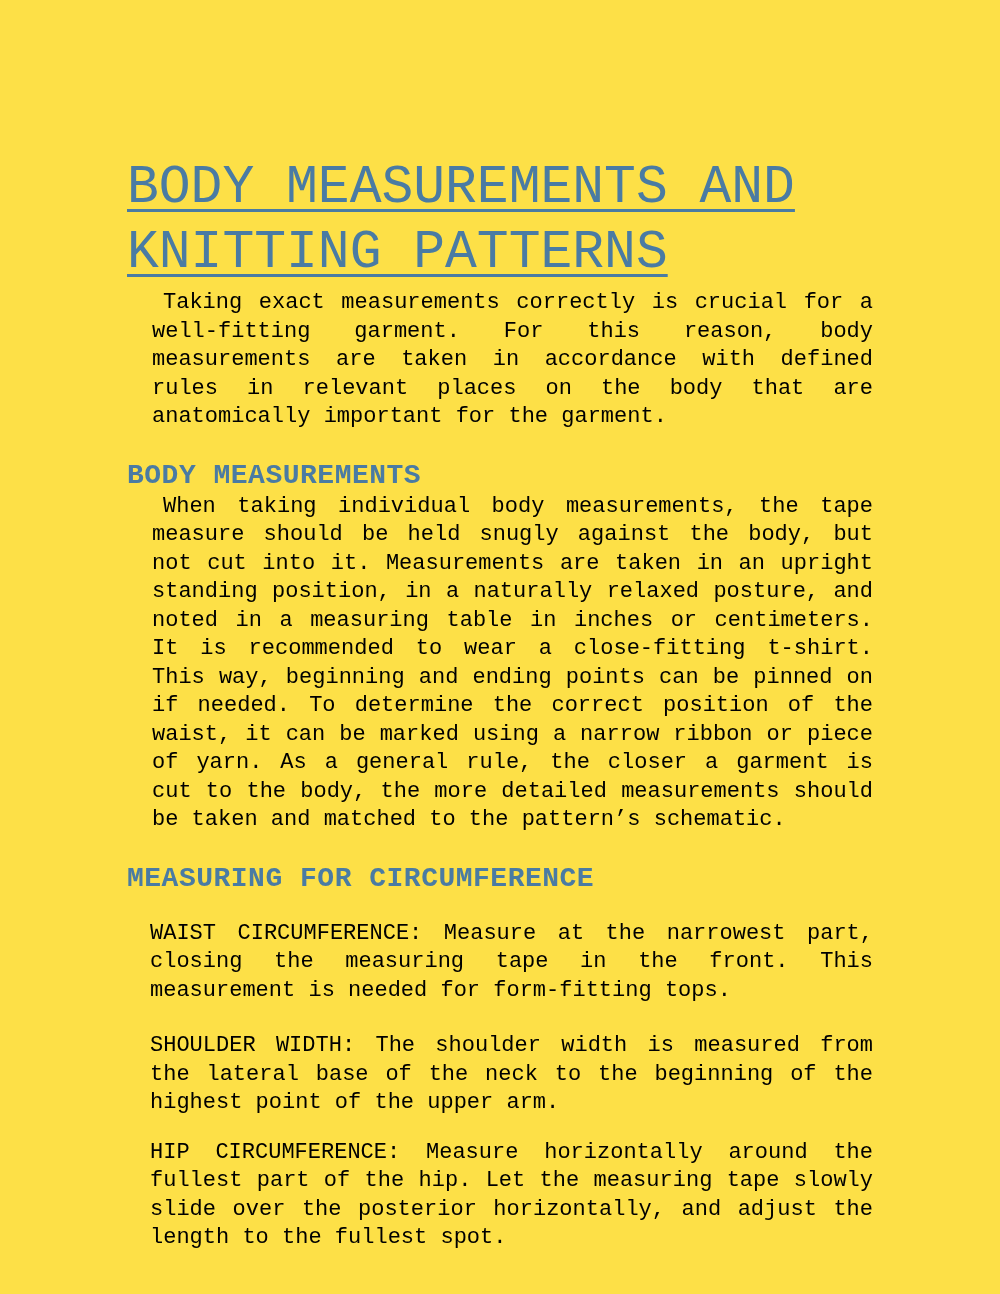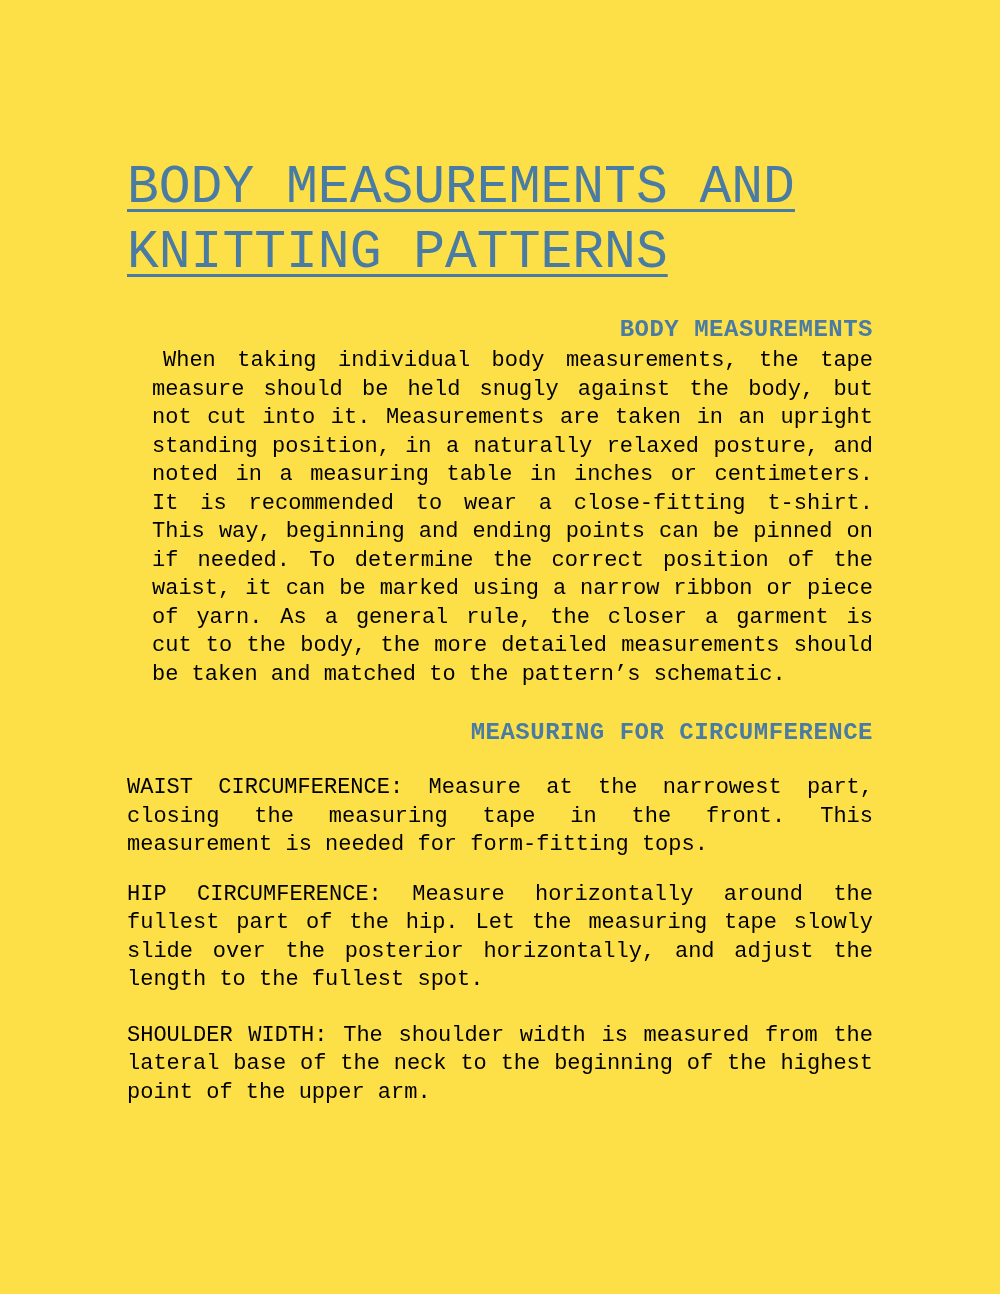--- a/index.html
+++ b/index.html
@@ -24,62 +24,63 @@
     line-height: 65px;
     font-weight: normal;
     color: #4a7ba3;
     text-decoration: underline;
     text-decoration-thickness: 3px;
     text-underline-offset: 7px;
     letter-spacing: 0px;
   }
   .section-heading {
     margin: 27px 0 0 0;
-    font-size: 24px;
+    font-size: 28px;
     line-height: 34px;
     font-weight: bold;
     color: #4a7ba3;
     letter-spacing: 0.5px;
-    text-align: right;
   }
   .para {
     margin: 0;
     font-size: 22px;
     line-height: 28.5px;
     text-align: justify;
     color: #000000;
   }
   .para.indent-first {
     margin-left: 25px;
     text-indent: 11px;
   }
   .para.block-a {
     margin-left: 34px;
     margin-top: 0;
   }
   .para.block-b {
+    margin-left: 23px;
   }
   .para.mt-waist { margin-top: 24px; }
   .para.mt-hip { margin-top: 21px; }
   .para.mt-shoulder { margin-top: 27px; }
 </style>
 </head>
 <body>
 
 <div class="page">
 
   <h1 class="doc-title">BODY MEASUREMENTS AND KNITTING PATTERNS</h1>
 
+  <p class="para indent-first">Taking exact measurements correctly is crucial for a well-fitting garment. For this reason, body measurements are taken in accordance with defined rules in relevant places on the body that are anatomically important for the garment.</p>
 
   <h2 class="section-heading">BODY MEASUREMENTS</h2>
 
   <p class="para indent-first">When taking individual body measurements, the tape measure should be held snugly against the body, but not cut into it. Measurements are taken in an upright standing position, in a naturally relaxed posture, and noted in a measuring table in inches or centimeters. It is recommended to wear a close-fitting t-shirt. This way, beginning and ending points can be pinned on if needed. To determine the correct position of the waist, it can be marked using a narrow ribbon or piece of yarn. As a general rule, the closer a garment is cut to the body, the more detailed measurements should be taken and matched to the pattern’s schematic.</p>
 
   <h2 class="section-heading">MEASURING FOR CIRCUMFERENCE</h2>
 
 
   <p class="para block-b mt-waist">WAIST CIRCUMFERENCE: Measure at the narrowest part, closing the measuring tape in the front. This measurement is needed for form-fitting tops.</p>
 
+  <p class="para block-b mt-shoulder">SHOULDER WIDTH: The shoulder width is measured from the lateral base of the neck to the beginning of the highest point of the upper arm.</p>
+
   <p class="para block-b mt-hip">HIP CIRCUMFERENCE: Measure horizontally around the fullest part of the hip. Let the measuring tape slowly slide over the posterior horizontally, and adjust the length to the fullest spot.</p>
-
-  <p class="para block-b mt-shoulder">SHOULDER WIDTH: The shoulder width is measured from the lateral base of the neck to the beginning of the highest point of the upper arm.</p>
 
 </div>
 
 </body></html>

